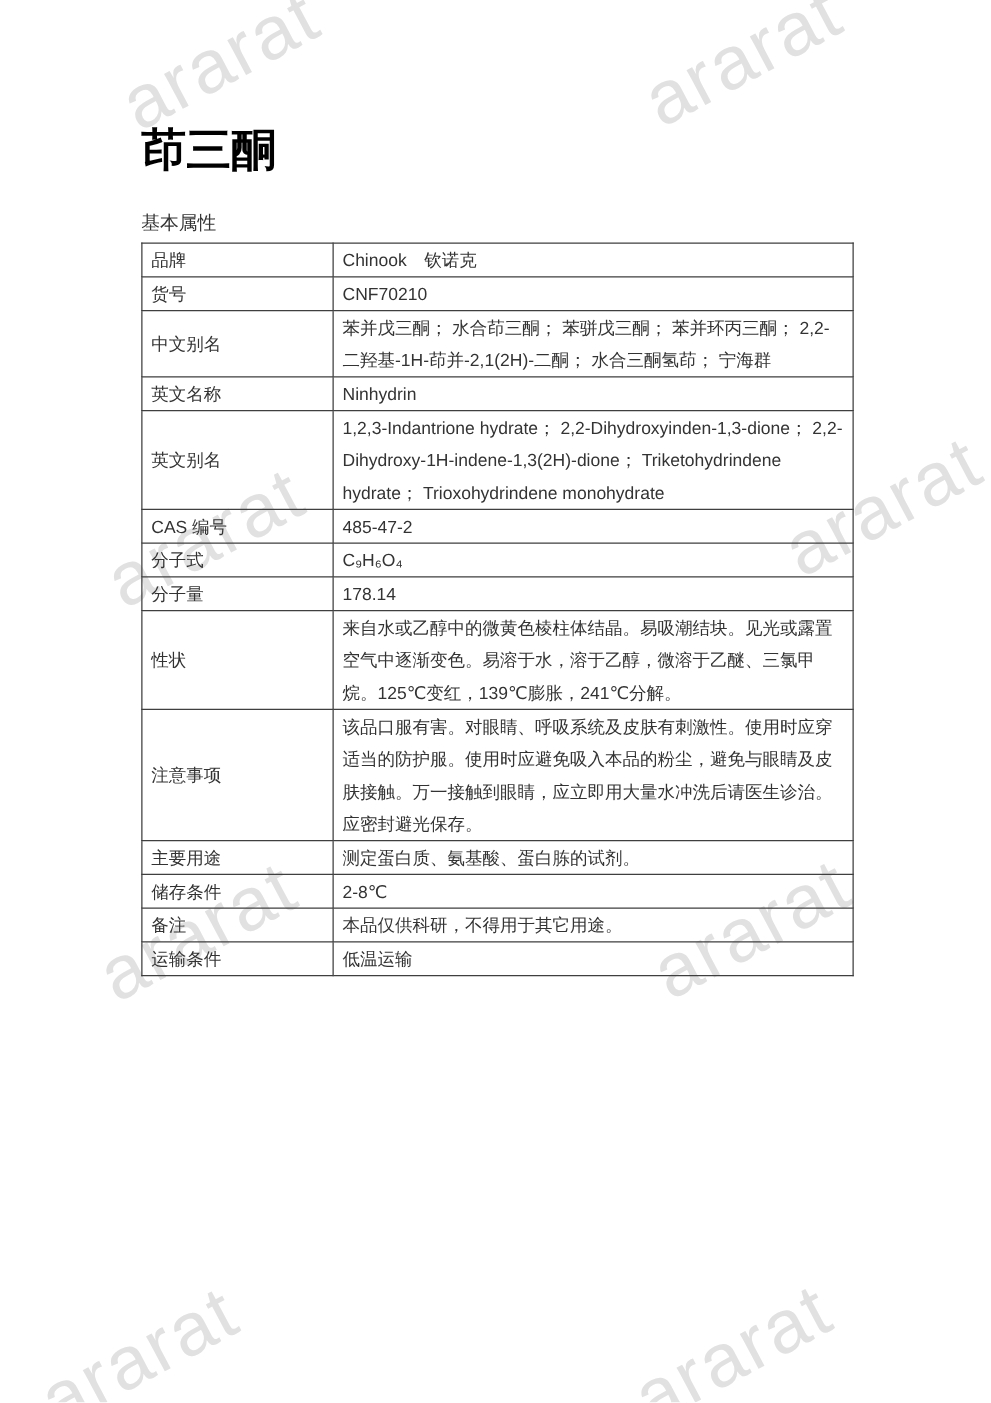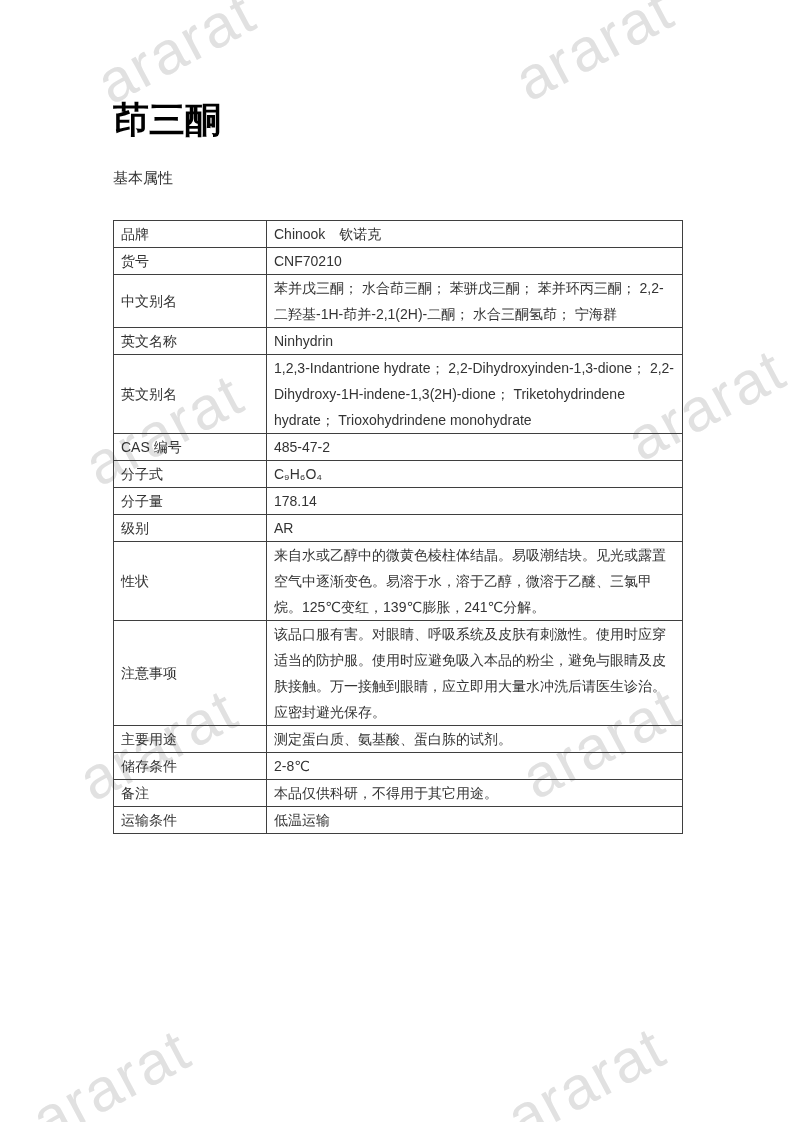--- a/index.html
+++ b/index.html
@@ -61,21 +61,21 @@
     color: #000000;
   }
   .section-heading {
     margin-top: 28px;
     font-size: 15px;
     line-height: 20px;
     color: #333333;
     font-family: Liberation Mono, monospace;
   }
   table.spec {
-    margin-top: 30px;
+    margin-top: 4px;
     width: 567px;
     border-collapse: collapse;
     table-layout: fixed;
     background: transparent;
   }
   table.spec td {
     border: 1px solid #3f3f3f;
     font-size: 14px;
     line-height: 26px;
     color: #333333;
@@ -134,24 +134,20 @@
         </tr>
         <tr>
           <td class="lbl">分子式</td>
           <td class="val">C₉H₆O₄</td>
         </tr>
         <tr>
           <td class="lbl">分子量</td>
           <td class="val">178.14</td>
         </tr>
         <tr>
-          <td class="lbl">级别</td>
-          <td class="val">AR</td>
-        </tr>
-        <tr>
           <td class="lbl">性状</td>
           <td class="val">来自水或乙醇中的微黄色棱柱体结晶。易吸潮结块。见光或露置空气中逐渐变色。易溶于水，溶于乙醇，微溶于乙醚、三氯甲烷。125℃变红，139℃膨胀，241℃分解。</td>
         </tr>
         <tr>
           <td class="lbl">注意事项</td>
           <td class="val">该品口服有害。对眼睛、呼吸系统及皮肤有刺激性。使用时应穿适当的防护服。使用时应避免吸入本品的粉尘，避免与眼睛及皮肤接触。万一接触到眼睛，应立即用大量水冲洗后请医生诊治。应密封避光保存。</td>
         </tr>
         <tr>
           <td class="lbl">主要用途</td>
           <td class="val">测定蛋白质、氨基酸、蛋白胨的试剂。</td>

